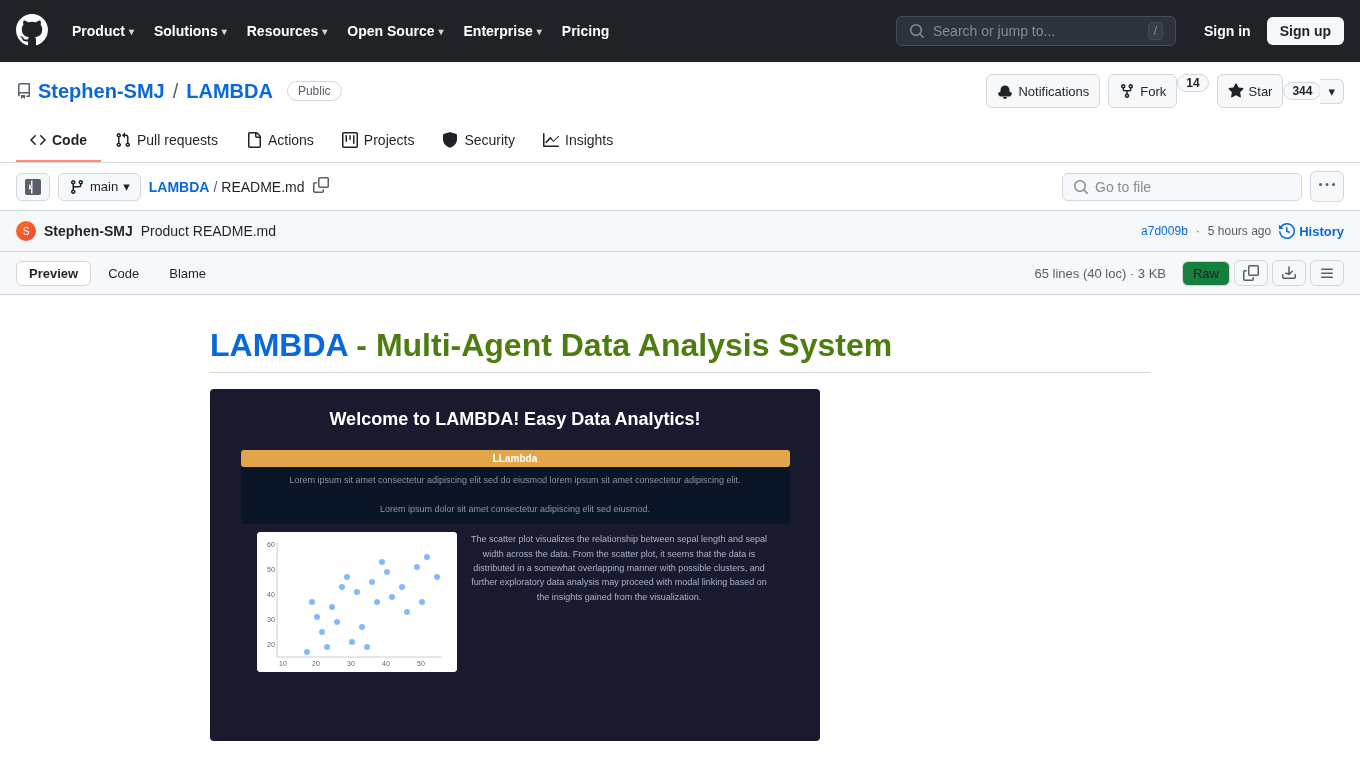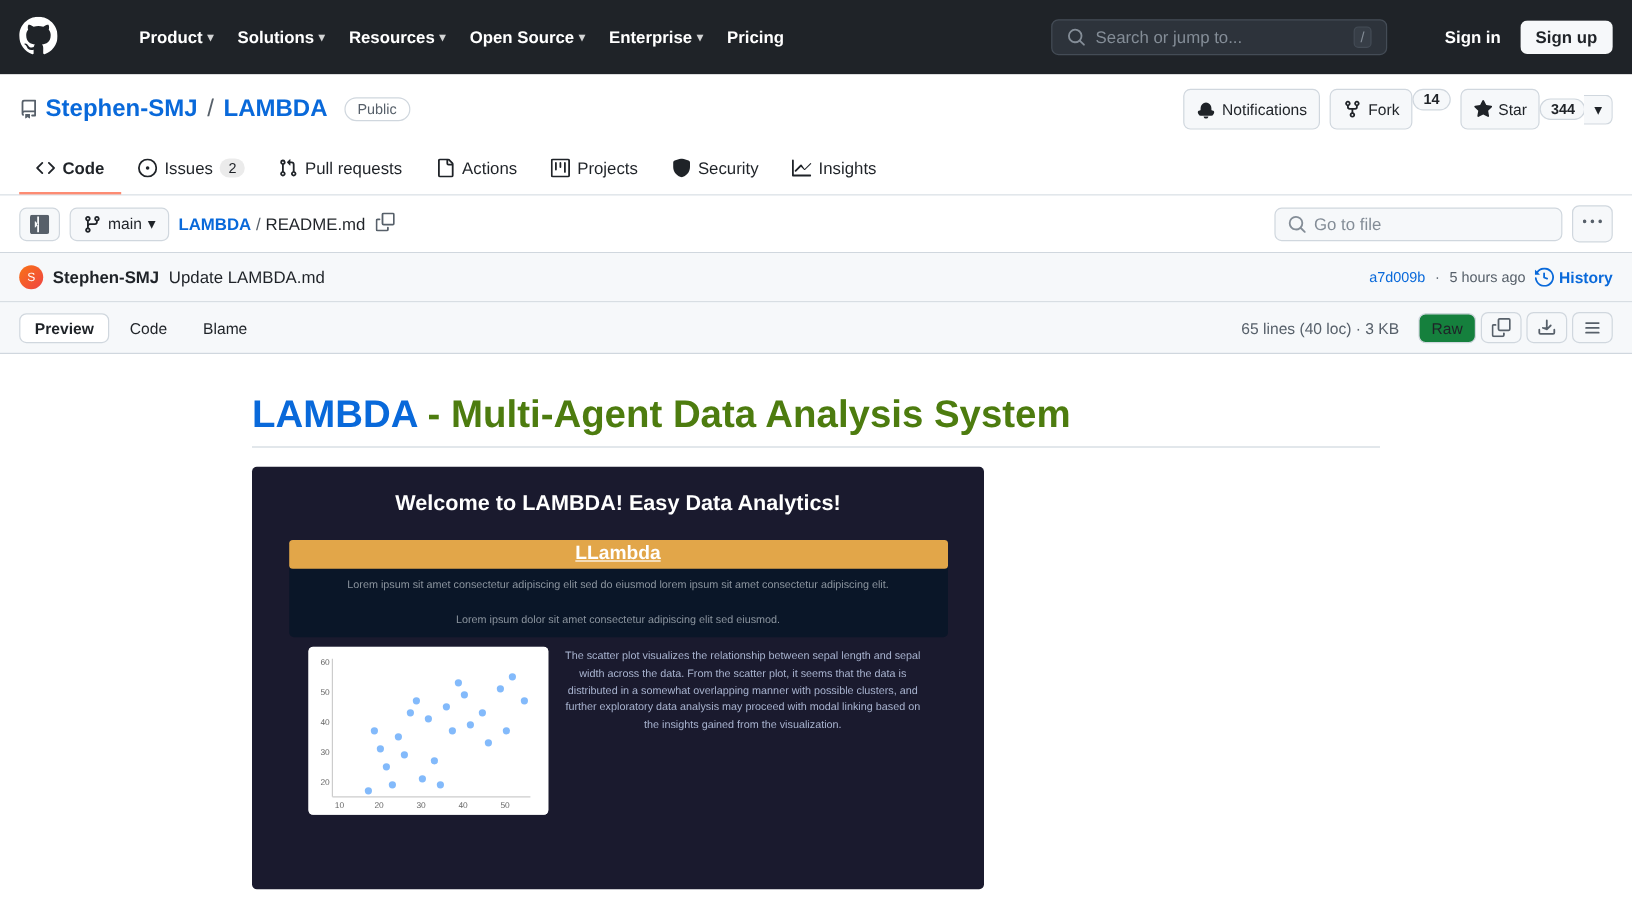--- a/index.html
+++ b/index.html
@@ -5,41 +5,41 @@
     * { box-sizing: border-box; margin: 0; padding: 0; }
     body { font-family: -apple-system, BlinkMacSystemFont, "Segoe UI", Helvetica, Arial, sans-serif; font-size: 14px; color: #1f2328; background: #ffffff; }
 
     
     .top-nav {
       display: flex; align-items: center; padding: 0 16px;
       height: 62px; background: #1f2328; color: #fff;
       gap: 16px;
     }
     .logo-icon { color: #fff; flex-shrink: 0; }
-    .nav-items { display: flex; align-items: center; gap: 4px; margin-left: 44px; }
+    .nav-items { display: flex; align-items: center; gap: 4px; }
     .nav-item {
       display: flex; align-items: center; gap: 4px;
       color: #fff; font-size: 14px; font-weight: 600;
       padding: 6px 8px; border-radius: 6px; cursor: pointer;
       background: none; border: none; text-decoration: none;
     }
     .nav-item .chevron { font-size: 10px; opacity: 0.8; }
     .nav-search {
       flex: 1; display: flex; align-items: center;
       background: #2d333b; border: 1px solid #444c56;
       border-radius: 6px; padding: 5px 12px; max-width: 280px;
       margin-left: auto; cursor: text; gap: 8px;
     }
     .nav-search-text { color: #848d97; font-size: 14px; flex: 1; }
     .nav-search-kbd {
       background: #373e47; border: 1px solid #444c56;
       border-radius: 4px; color: #848d97; font-size: 12px;
       padding: 1px 5px;
     }
-    .nav-actions { display: flex; align-items: center; gap: 8px; margin-left: 24px; }
+    .nav-actions { display: flex; align-items: center; gap: 8px; margin-left: 4px; }
     .btn-signin {
       color: #fff; background: none; border: none;
       font-size: 14px; font-weight: 600; cursor: pointer; padding: 5px 8px;
     }
     .btn-signup {
       color: #1f2328; background: #f6f8fa; border: 1px solid rgba(255,255,255,0.15);
       border-radius: 6px; font-size: 14px; font-weight: 600;
       cursor: pointer; padding: 5px 12px;
     }
 
@@ -316,28 +316,20 @@
 
   <div class="repo-tabs">
     <a class="tab active">
       <svg width="16" height="16" viewBox="0 0 16 16" fill="currentColor">
         <path d="m11.28 3.22 4.25 4.25a.75.75 0 0 1 0 1.06l-4.25 4.25a.749.749 0 0 1-1.275-.326.749.749 0 0 1 .215-.734L13.94 8l-3.72-3.72a.749.749 0 0 1 .326-1.275.749.749 0 0 1 .734.215Zm-6.56 0a.751.751 0 0 1 1.042.018.751.751 0 0 1 .018 1.042L2.06 8l3.72 3.72a.749.749 0 0 1-.326 1.275.749.749 0 0 1-.734-.215L.47 8.53a.75.75 0 0 1 0-1.06Z"></path>
       </svg>
       <span>Code</span>
     </a>
     <a class="tab">
       <svg width="16" height="16" viewBox="0 0 16 16" fill="currentColor">
-        <path d="M8 9.5a1.5 1.5 0 1 0 0-3 1.5 1.5 0 0 0 0 3Z"></path>
-          <path d="M8 0a8 8 0 1 1 0 16A8 8 0 0 1 8 0ZM1.5 8a6.5 6.5 0 1 0 13 0 6.5 6.5 0 0 0-13 0Z"></path>
-      </svg>
-      <span>Issues</span>
-      <span class="tab-count">2</span>
-    </a>
-    <a class="tab">
-      <svg width="16" height="16" viewBox="0 0 16 16" fill="currentColor">
         <path d="M1.5 3.25a2.25 2.25 0 1 1 3 2.122v5.256a2.251 2.251 0 1 1-1.5 0V5.372A2.25 2.25 0 0 1 1.5 3.25Zm5.677-.177L9.573.677A.25.25 0 0 1 10 .854V2.5h1A2.5 2.5 0 0 1 13.5 5v5.628a2.251 2.251 0 1 1-1.5 0V5a1 1 0 0 0-1-1h-1v1.646a.25.25 0 0 1-.427.177L7.177 3.427a.25.25 0 0 1 0-.354ZM3.75 2.5a.75.75 0 1 0 0 1.5.75.75 0 0 0 0-1.5Zm0 9.5a.75.75 0 1 0 0 1.5.75.75 0 0 0 0-1.5Zm8.25.75a.75.75 0 1 0 1.5 0 .75.75 0 0 0-1.5 0Z"></path>
       </svg>
       <span>Pull requests</span>
     </a>
     <a class="tab">
       <svg width="16" height="16" viewBox="0 0 16 16" fill="currentColor">
         <path d="M2 1.75C2 .784 2.784 0 3.75 0h6.586c.464 0 .909.184 1.237.513l2.914 2.914c.329.328.513.773.513 1.237v9.586A1.75 1.75 0 0 1 13.25 16h-9.5A1.75 1.75 0 0 1 2 14.25Zm1.75-.25a.25.25 0 0 0-.25.25v12.5c0 .138.112.25.25.25h9.5a.25.25 0 0 0 .25-.25V6h-2.75A1.75 1.75 0 0 1 9 4.25V1.5Zm6.75.062V4.25c0 .138.112.25.25.25h2.688Z"></path>
       </svg>
       <span>Actions</span>
     </a>
@@ -395,21 +387,21 @@
   <button class="more-btn">
     <svg width="16" height="16" viewBox="0 0 16 16" fill="currentColor">
       <path d="M8 9a1.5 1.5 0 1 0 0-3 1.5 1.5 0 0 0 0 3ZM1.5 9a1.5 1.5 0 1 0 0-3 1.5 1.5 0 0 0 0 3Zm13 0a1.5 1.5 0 1 0 0-3 1.5 1.5 0 0 0 0 3Z"></path>
     </svg>
   </button>
 </div>
 
 <div class="commit-row">
   <div class="commit-avatar">S</div>
   <span class="commit-author">Stephen-SMJ</span>
-  <span class="commit-message">Update LAMBDA.md</span>
+  <span class="commit-message">Product README.md</span>
   <div class="commit-meta">
     <span class="commit-sha">a7d009b</span>
     <span>·</span>
     <span>5 hours ago</span>
     <button class="history-btn">
       <svg width="16" height="16" viewBox="0 0 16 16" fill="currentColor">
         <path d="m.427 1.927 1.215 1.215a8.002 8.002 0 1 1-1.6 5.685.75.75 0 1 1 1.493-.154 6.5 6.5 0 1 0 1.18-4.458l1.358 1.358A.25.25 0 0 1 3.896 6H.25A.25.25 0 0 1 0 5.75V2.104a.25.25 0 0 1 .427-.177ZM7.75 4a.75.75 0 0 1 .75.75v2.992l2.028.812a.75.75 0 0 1-.557 1.392l-2.5-1A.751.751 0 0 1 7 8.25v-3.5A.75.75 0 0 1 7.75 4Z"></path>
       </svg>
       <span>History</span>
     </button>
@@ -445,21 +437,21 @@
 
 <div class="main-content">
   <div class="readme-content">
     <h1 class="readme-title">
       <span class="lambda-link">LAMBDA</span><span class="subtitle"> - Multi-Agent Data Analysis System</span>
     </h1>
     <div class="readme-image-container">
       <div class="readme-image">
         <div class="readme-img-title">Welcome to LAMBDA! Easy Data Analytics!</div>
         <div class="readme-img-chat" style="width:90%;background:#0a1628;padding:8px 12px;border-radius:4px;margin-bottom:8px;">
-          <div class="readme-img-chat-header" style="background:#e2a649;color:#fff;padding:3px 10px;border-radius:3px;font-size:16px;margin-bottom:6px;text-decoration:underline;">LLambda</div>
+          <div class="readme-img-chat-header" style="background:#e2a649;color:#fff;padding:3px 10px;border-radius:3px;font-size:10px;margin-bottom:6px;">LLambda</div>
           <div style="font-size:9px;color:#8b949e;line-height:1.6;">
             Lorem ipsum sit amet consectetur adipiscing elit sed do eiusmod lorem ipsum sit amet consectetur adipiscing elit.<br><br>
             Lorem ipsum dolor sit amet consectetur adipiscing elit sed eiusmod.
           </div>
         </div>
         <div class="readme-img-body">
           <div class="readme-img-scatter" id="scatter-container">
             <svg width="200" height="140" viewBox="0 0 200 140" style="background:#fff;" id="scatter-svg">
 
               <line x1="20" y1="10" x2="20" y2="125" stroke="#ccc" stroke-width="1"></line>

